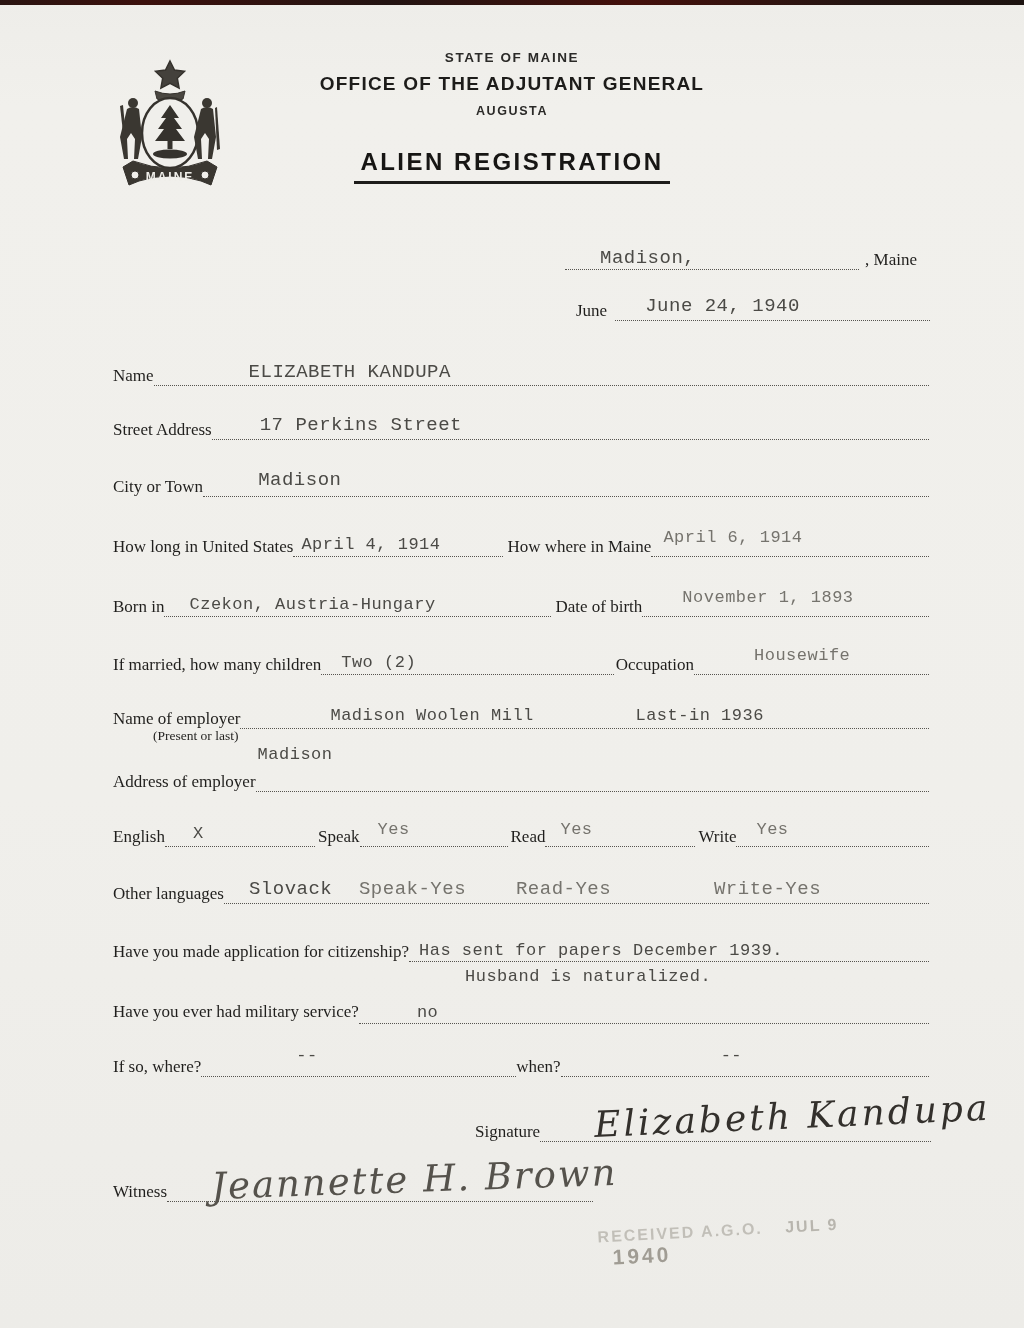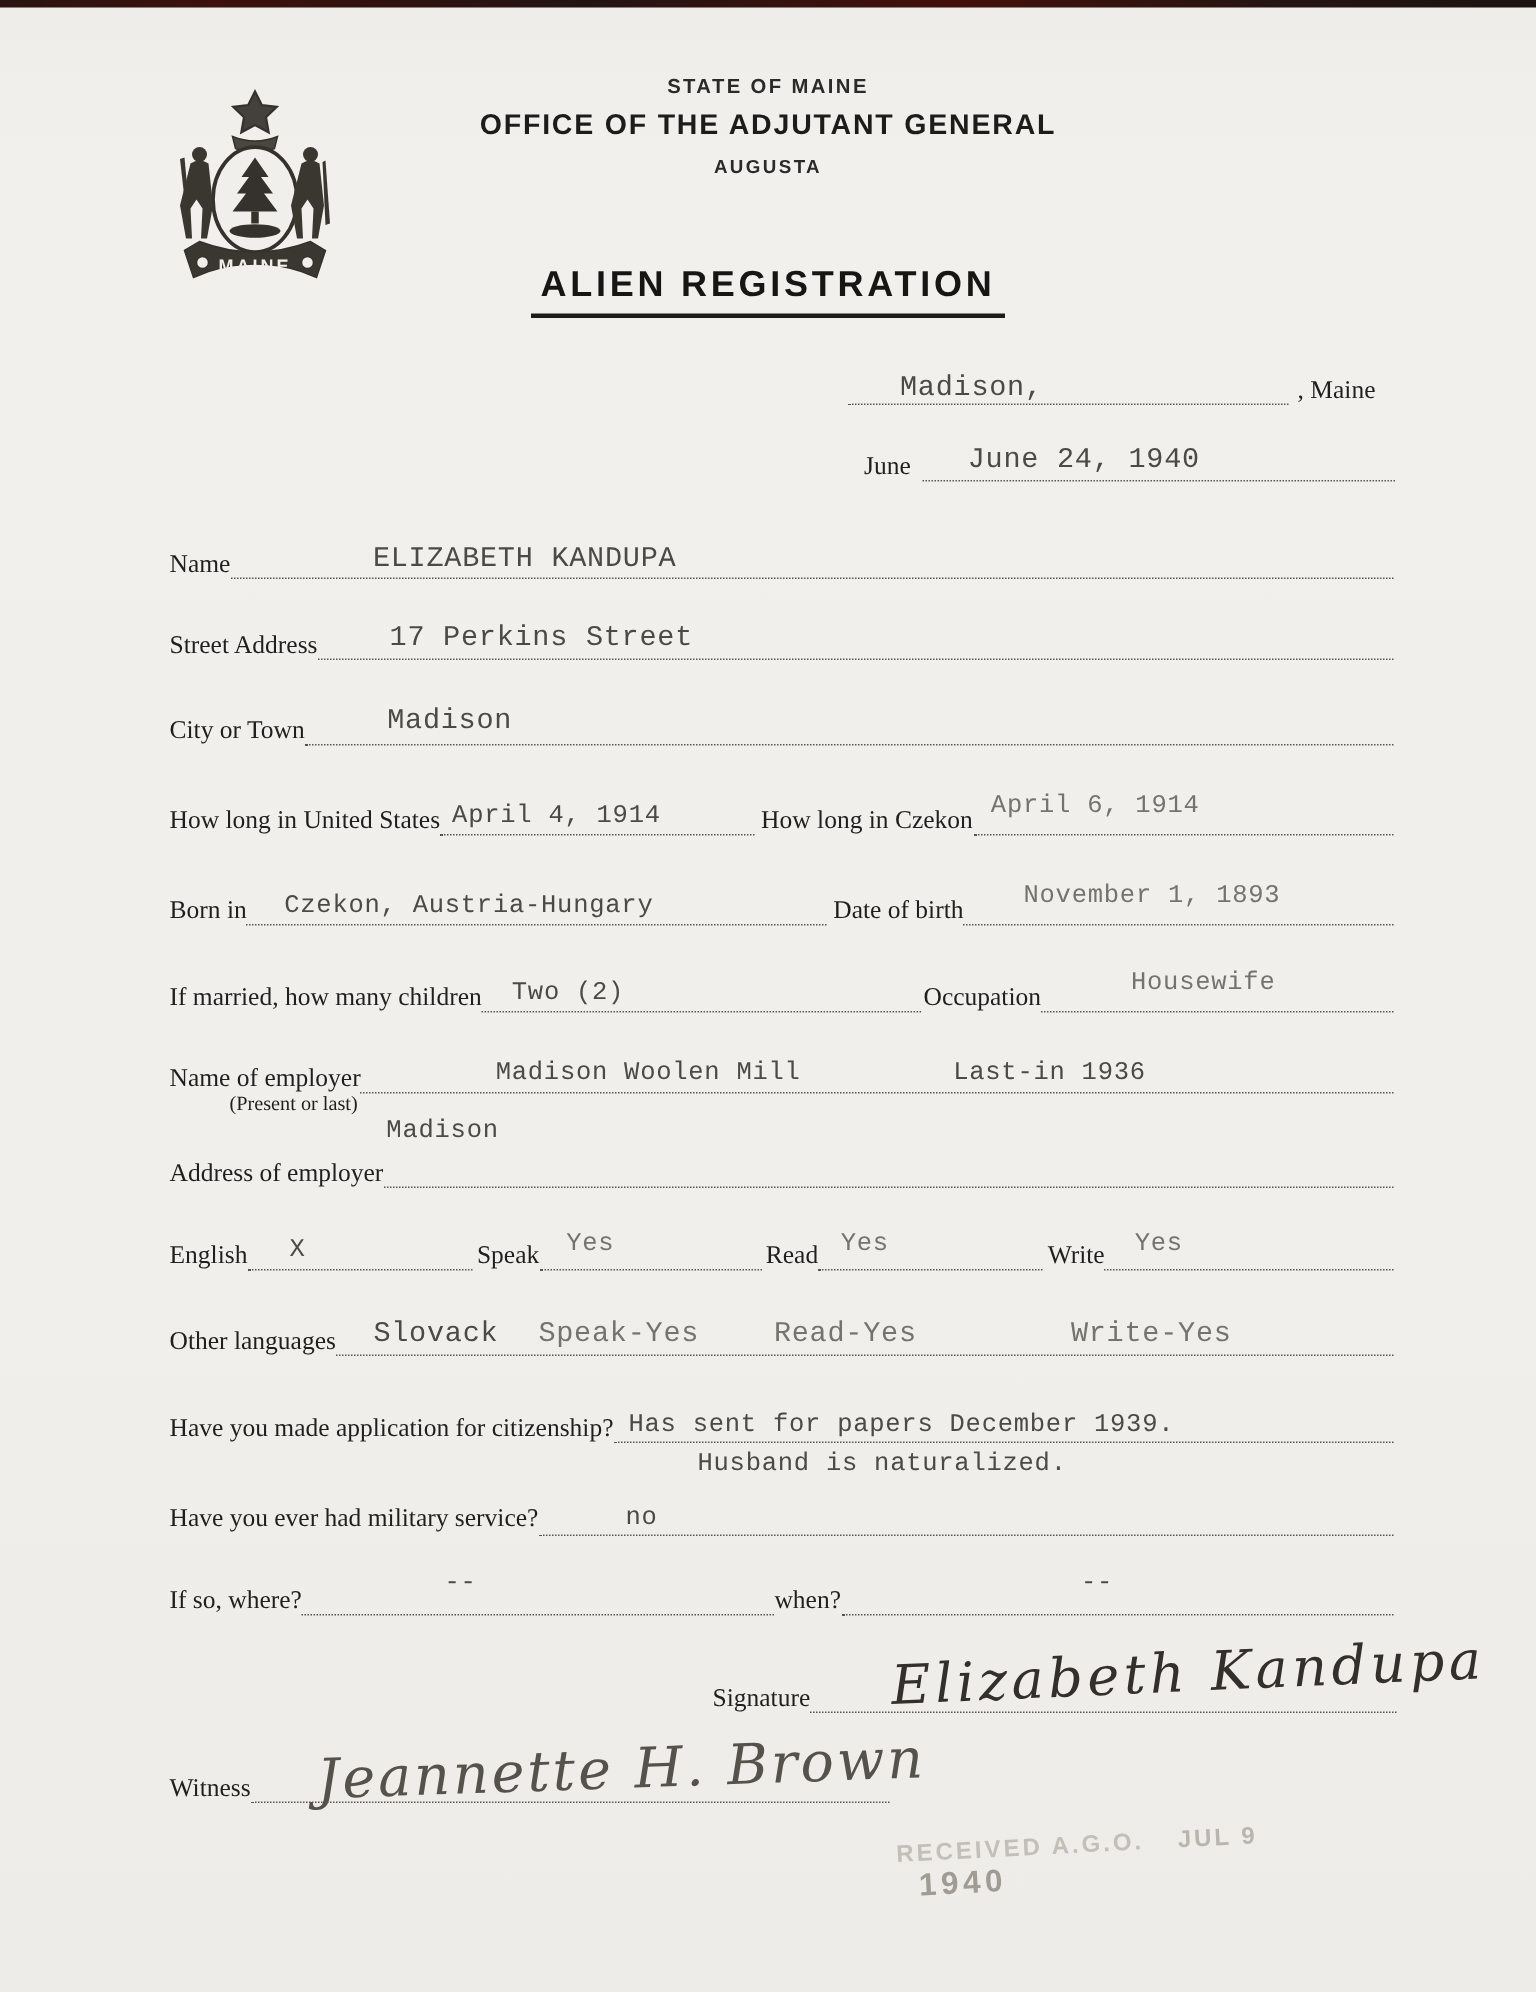--- a/index.html
+++ b/index.html
@@ -9,21 +9,21 @@
         linear-gradient(180deg,#eeede9 0%,#f1f0ec 8%,#f0efeb 60%,#edece8 100%);}
   
   .top-band{position:absolute;left:0;top:0;width:1024px;height:5px;
     background:linear-gradient(90deg,#2a1411,#3c100c 14%,#231412 38%,#44100b 62%,#241512 84%,#1d1310);}
   
   .hdr{position:absolute;left:0;width:1024px;text-align:center;color:#222120;
        font-family:"Liberation Sans", sans-serif;font-weight:bold;}
   .hdr-state{top:50px;font-size:13.5px;letter-spacing:1.6px;color:#2b2a28;}
   .hdr-office{top:73px;font-size:19px;letter-spacing:1.2px;color:#1d1c1a;}
   .hdr-augusta{top:104px;font-size:12.5px;letter-spacing:1.6px;color:#2b2a28;}
-  .hdr-title{top:148px;font-size:24px;letter-spacing:2.5px;margin-top:28px;}
+  .hdr-title{top:148px;font-size:24px;letter-spacing:2.5px;}
   .hdr-title span{display:inline-block;border-bottom:3px solid #1d1c1a;padding:0 6px 5px;color:#171614;}
   
   .seal{position:absolute;left:105px;top:55px;width:130px;height:142px;}
   
   .row{position:absolute;display:flex;align-items:flex-end;}
   .lbl{font-family:"Liberation Serif", serif;font-size:17px;color:#201f1d;
        white-space:nowrap;padding-bottom:2px;line-height:1;}
   .sublblwrap{position:relative;}
   .sublbl{position:absolute;left:12px;top:100%;font-size:13.5px;color:#201f1d;white-space:nowrap;margin-left:28px;}
   .fill{position:relative;flex:1;height:23px;border-bottom:1.5px dotted #56544f;}
@@ -129,21 +129,21 @@
     <div class="fill">
       <span class="typed big" style="left:55px;bottom:6px;">Madison</span>
     </div>
   </div>
 
   <div class="row" style="left:113px;top:533px;width:816px;">
     <span class="lbl">How long in United States</span>
     <div class="fill" style="max-width:210px;">
       <span class="typed" style="left:8px;bottom:3px;">April 4, 1914</span>
     </div>
-    <span class="lbl" style="padding-left:4px;">How long in Czekon</span>
+    <span class="lbl" style="padding-left:4px;">How where in Maine</span>
     <div class="fill">
       <span class="typed light" style="left:12px;bottom:10px;">April 6, 1914</span>
     </div>
   </div>
 
   <div class="row" style="left:113px;top:593px;width:816px;">
     <span class="lbl">Born in</span>
     <div class="fill" style="flex:1.35;">
       <span class="typed" style="left:25px;bottom:3px;">Czekon, Austria-Hungary</span>
     </div>

